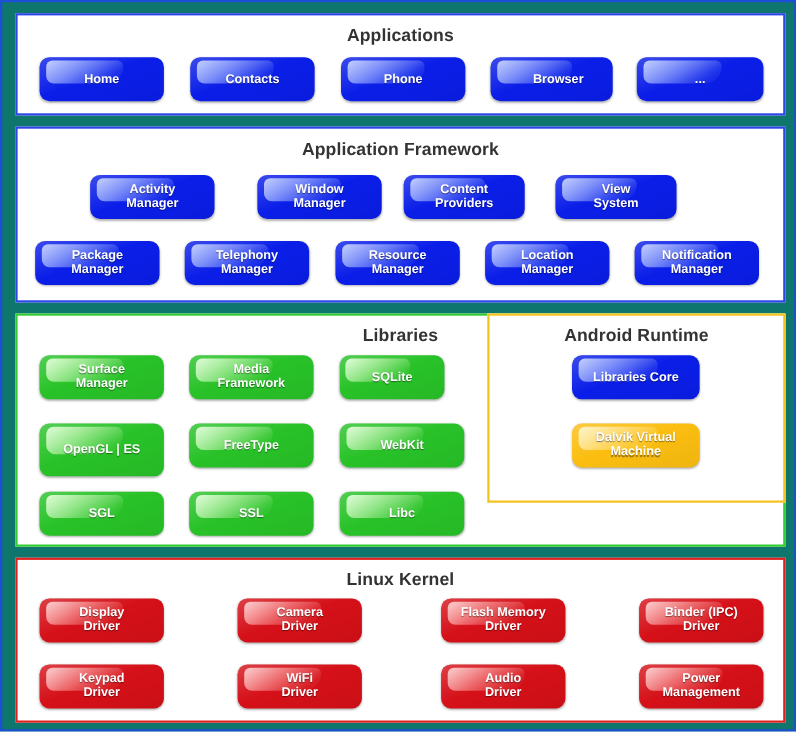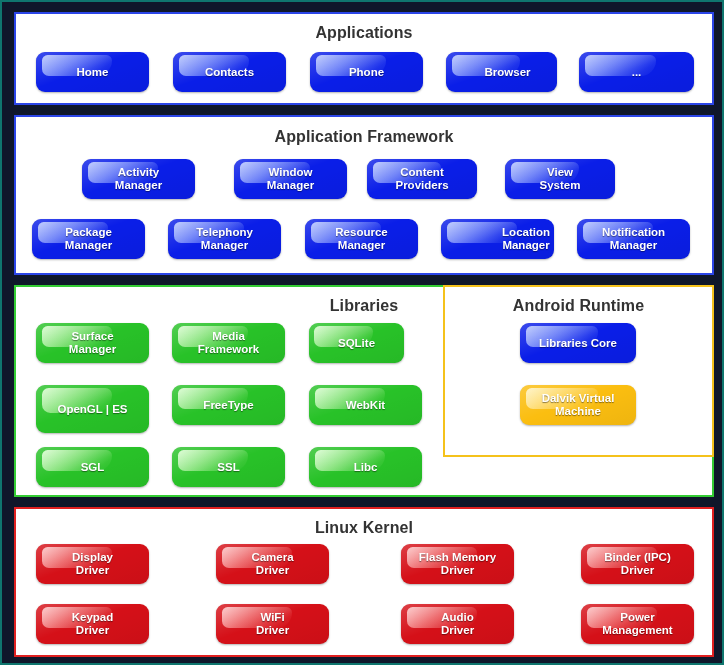--- a/index.html
+++ b/index.html
@@ -8,22 +8,22 @@
     padding: 0;
     background: #ffffff;
   }
   body {
     font-family: "Liberation Sans", sans-serif;
   }
   #page {
     position: relative;
     width: 724px;
     height: 665px;
-    background: #0f172a;
-    border: 2px solid #0f766e;
+    background: #0f766e;
+    border: 2px solid #1d4ed8;
     box-sizing: border-box;
     overflow: hidden;
   }
   .stack {
     position: absolute;
     left: 12px;
     top: 10px;
     width: 700px;
     height: 645px;
     box-sizing: border-box;
@@ -166,21 +166,21 @@
 
       <div class="box box-blue" style="left:16px;  top:102px; width:113px; height:40px;">
         <span class="label">Package<br>Manager</span>
       </div>
       <div class="box box-blue" style="left:152px; top:102px; width:113px; height:40px;">
         <span class="label">Telephony<br>Manager</span>
       </div>
       <div class="box box-blue" style="left:289px; top:102px; width:113px; height:40px;">
         <span class="label">Resource<br>Manager</span>
       </div>
-      <div class="box box-blue" style="left:425px; top:102px; width:113px; height:40px;justify-content:flex-end;">
+      <div class="box box-blue" style="left:425px; top:102px; width:113px; height:40px;">
         <span class="label">Location<br>Manager</span>
       </div>
       <div class="box box-blue" style="left:561px; top:102px; width:113px; height:40px;">
         <span class="label">Notification<br>Manager</span>
       </div>
     </div>
 
     <div class="section sec-libraries">
       <div class="section-title">Libraries</div>
 

